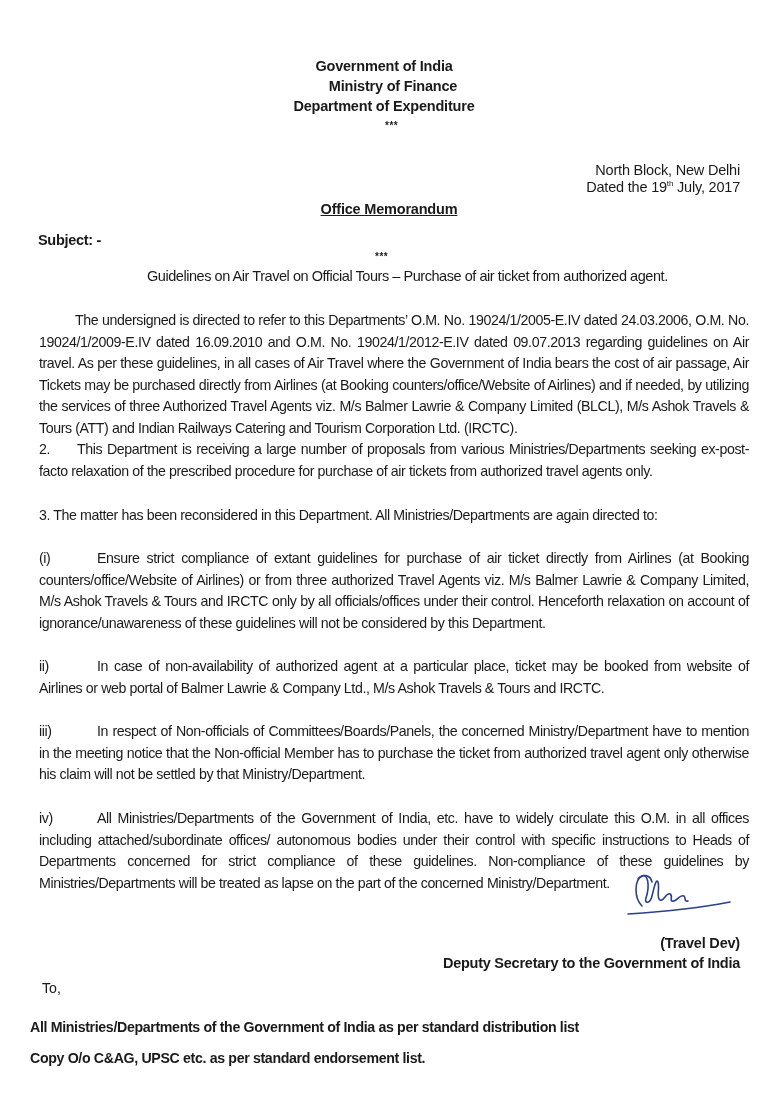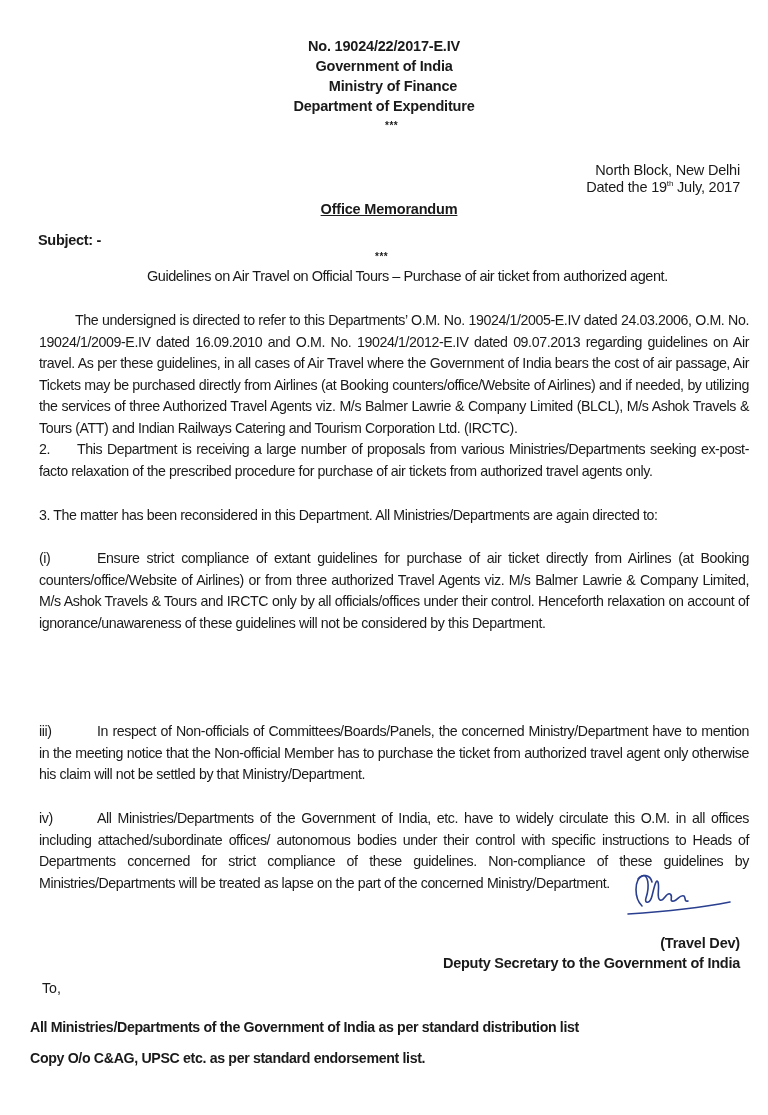--- a/index.html
+++ b/index.html
@@ -29,21 +29,20 @@
     .sign-title { position: absolute; right: 28px; top: 955px; font-weight: bold; font-size: 14.5px; letter-spacing: -0.25px; }
 
     .to { position: absolute; left: 30px; top: 980px; font-size: 14.2px; margin-left: 12px; }
     .dist { position: absolute; left: 30px; font-weight: bold; font-size: 14.2px; letter-spacing: -0.35px; }
   </style>
 </head>
 <body>
 
 <div class="page">
 
-  <div class="hdr" style="top:38px;">No. 19024/22/2017-E.IV</div>
   <div class="hdr" style="top:58px;">Government of India</div>
   <div class="hdr" style="top:78px; padding-left:18px; box-sizing:border-box;">Ministry of Finance</div>
   <div class="hdr" style="top:98px; box-sizing:border-box;">Department of Expenditure</div>
   <div class="stars" style="left:385px; top:120px;">***</div>
 
   <div class="place" style="top:162px;">North Block, New Delhi</div>
   <div class="place" style="top:179px;"><span>Dated the 19</span><sup>th</sup><span> July, 2017</span></div>
 
   <div class="om-title" style="top:201px; padding-left:10px; box-sizing:border-box;">Office Memorandum</div>
 
@@ -52,20 +51,21 @@
   <div class="stars" style="left:375px; top:251px;">***</div>
 
   <div class="para indent" style="top:275px;">The undersigned is directed to refer to this Departments’ O.M. No. 19024/1/2005-E.IV dated 24.03.2006, O.M. No. 19024/1/2009-E.IV dated 16.09.2010 and O.M. No. 19024/1/2012-E.IV dated 09.07.2013 regarding guidelines on Air travel. As per these guidelines, in all cases of Air Travel where the Government of India bears the cost of air passage, Air Tickets may be purchased directly from Airlines (at Booking counters/office/Website of Airlines) and if needed, by utilizing the services of three Authorized Travel Agents viz. M/s Balmer Lawrie &amp; Company Limited (BLCL), M/s Ashok Travels &amp; Tours (ATT) and Indian Railways Catering and Tourism Corporation Ltd. (IRCTC).</div>
 
   <div class="para" style="top:404px;"><span class="sub-marker" style="width:38px;">2.</span><span>This Department is receiving a large number of proposals from various Ministries/Departments seeking ex-post-facto relaxation of the prescribed procedure for purchase of air tickets from authorized travel agents only.</span></div>
 
   <div class="para" style="top:470px;">3. The matter has been reconsidered in this Department.  All Ministries/Departments are again directed to:</div>
 
   <div class="para" style="top:513px;"><span class="sub-marker">(i)</span><span>Ensure strict compliance of extant guidelines for purchase of air ticket directly from Airlines (at Booking counters/office/Website of Airlines) or from three authorized Travel Agents viz. M/s Balmer Lawrie &amp; Company Limited, M/s Ashok Travels &amp; Tours and IRCTC only by all officials/offices under their control. Henceforth relaxation on account of ignorance/unawareness of these guidelines will not be considered by this Department.</span></div>
 
+  <div class="para" style="top:621px;"><span class="sub-marker">ii)</span><span>In case of non-availability of authorized agent at a particular place, ticket may be booked from website of Airlines or web portal of Balmer  Lawrie &amp; Company Ltd., M/s Ashok Travels &amp; Tours and IRCTC.</span></div>
 
   <div class="para" style="top:686px;"><span class="sub-marker">iii)</span><span>In respect of Non-officials of Committees/Boards/Panels, the concerned Ministry/Department have to mention in the meeting notice that the Non-official Member has to purchase the ticket from authorized travel agent only otherwise his claim will not be settled by that Ministry/Department.</span></div>
 
   <div class="para" style="top:773px;"><span class="sub-marker">iv)</span><span>All Ministries/Departments of the Government of India, etc. have to widely circulate this O.M. in all offices including attached/subordinate offices/ autonomous bodies under their control with specific instructions to Heads of Departments concerned for strict compliance of these guidelines.  Non-compliance of these guidelines by Ministries/Departments will be treated as lapse on the part of the concerned Ministry/Department.</span></div>
 
   <svg class="signature" viewBox="0 0 120 50">
     <g fill="none" stroke="#2a3f8f" stroke-width="1.6" stroke-linecap="round" stroke-linejoin="round">
       <path d="M22 38 C14 30, 14 12, 22 8 C28 5, 30 18, 26 30 C24 36, 30 36, 32 28 C34 20, 36 10, 38 14 C40 20, 36 30, 40 32 C44 34, 46 24, 50 26 C54 28, 48 34, 54 33 C58 32, 60 26, 64 28 C66 30, 64 34, 68 33"></path>
       <path d="M18 11 C22 6, 30 6, 32 14"></path>
       <path d="M8 46 C40 44, 80 40, 110 34"></path>

